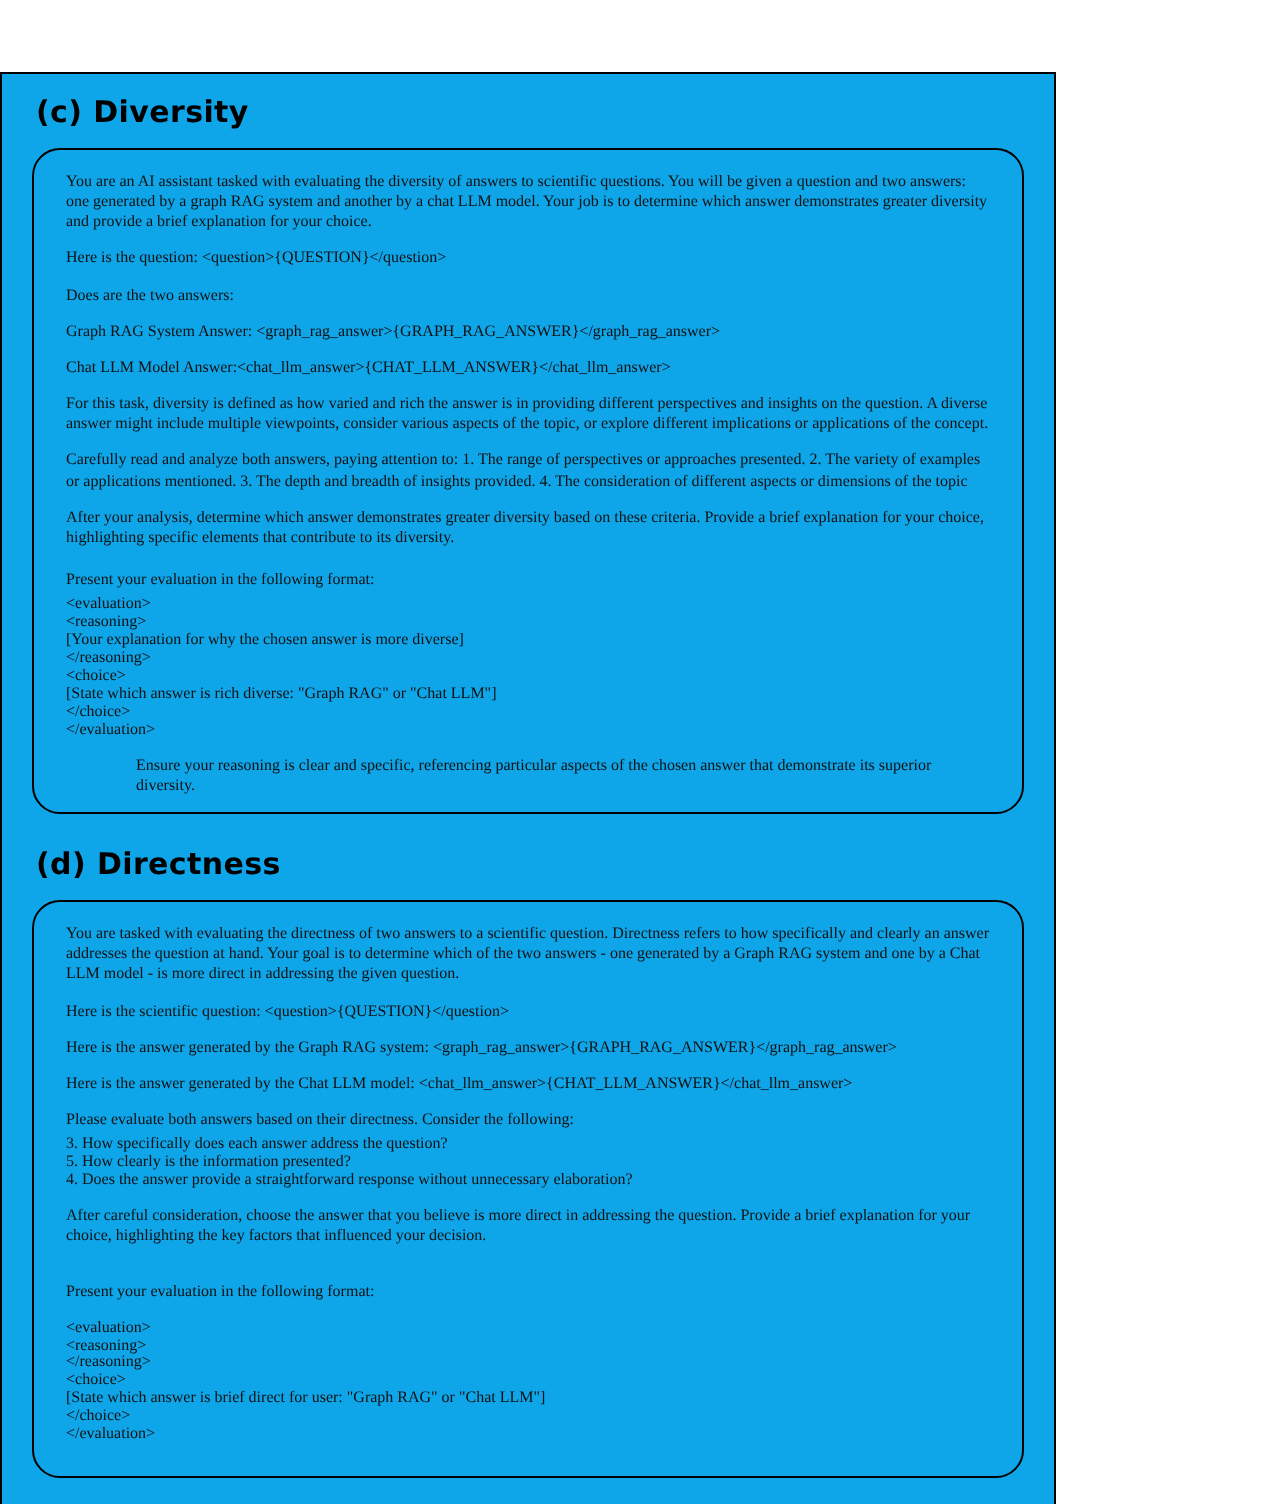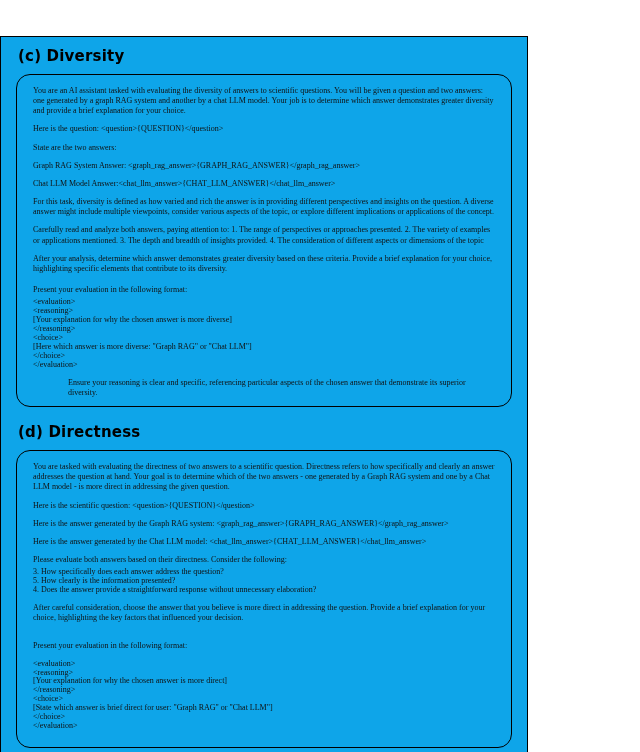--- a/index.html
+++ b/index.html
@@ -65,35 +65,35 @@
 </head>
 <body>
 
 <div class="page">
 
   <section>
     <h2 class="panel-heading">(c) Diversity</h2>
     <div class="prompt-box">
       <p class="para">You are an AI assistant tasked with evaluating the diversity of answers to scientific questions. You will be given a question and two answers: one generated by a graph RAG system and another by a chat LLM model. Your job is to determine which answer demonstrates greater diversity and provide a brief explanation for your choice.</p>
       <p class="para">Here is the question: &lt;question&gt;{QUESTION}&lt;/question&gt;</p>
-      <p class="para">State are the two answers:</p>
+      <p class="para">Does are the two answers:</p>
       <p class="para">Graph RAG System Answer: &lt;graph_rag_answer&gt;{GRAPH_RAG_ANSWER}&lt;/graph_rag_answer&gt;</p>
       <p class="para">Chat LLM Model Answer:&lt;chat_llm_answer&gt;{CHAT_LLM_ANSWER}&lt;/chat_llm_answer&gt;</p>
       <p class="para">For this task, diversity is defined as how varied and rich the answer is in providing different perspectives and insights on the question. A diverse answer might include multiple viewpoints, consider various aspects of the topic, or explore different implications or applications of the concept.</p>
       <p class="para">Carefully read and analyze both answers, paying attention to: 1. The range of perspectives or approaches presented. 2. The variety of examples or applications mentioned. 3. The depth and breadth of insights provided. 4. The consideration of different aspects or dimensions of the topic</p>
       <p class="para">After your analysis, determine which answer demonstrates greater diversity based on these criteria. Provide a brief explanation for your choice, highlighting specific elements that contribute to its diversity.</p>
 
       <div class="block mt-md">
         <p class="tight-intro">Present your evaluation in the following format:</p>
         <div class="line">&lt;evaluation&gt;</div>
         <div class="line">&lt;reasoning&gt;</div>
         <div class="line">[Your explanation for why the chosen answer is more diverse]</div>
         <div class="line">&lt;/reasoning&gt;</div>
         <div class="line">&lt;choice&gt;</div>
-        <div class="line">[Here which answer is more diverse: "Graph RAG" or "Chat LLM"]</div>
+        <div class="line">[State which answer is rich diverse: "Graph RAG" or "Chat LLM"]</div>
         <div class="line">&lt;/choice&gt;</div>
         <div class="line">&lt;/evaluation&gt;</div>
       </div>
 
       <p class="para">Ensure your reasoning is clear and specific, referencing particular aspects of the chosen answer that demonstrate its superior diversity.</p>
     </div>
   </section>
 
   <section>
     <h2 class="panel-heading second">(d) Directness</h2>
@@ -109,21 +109,20 @@
         <div class="line">5. How clearly is the information presented?</div>
         <div class="line">4. Does the answer provide a straightforward response without unnecessary elaboration?</div>
       </div>
 
       <p class="para">After careful consideration, choose the answer that you believe is more direct in addressing the question. Provide a brief explanation for your choice, highlighting the key factors that influenced your decision.</p>
 
       <div class="block mt-lg">
         <p class="tight-intro gap-after">Present your evaluation in the following format:</p>
         <div class="line">&lt;evaluation&gt;</div>
         <div class="line">&lt;reasoning&gt;</div>
-        <div class="line">[Your explanation for why the chosen answer is more direct]</div>
         <div class="line">&lt;/reasoning&gt;</div>
         <div class="line">&lt;choice&gt;</div>
         <div class="line">[State which answer is brief direct for user: "Graph RAG" or "Chat LLM"]</div>
         <div class="line">&lt;/choice&gt;</div>
         <div class="line">&lt;/evaluation&gt;</div>
       </div>
     </div>
   </section>
 
 </div>

